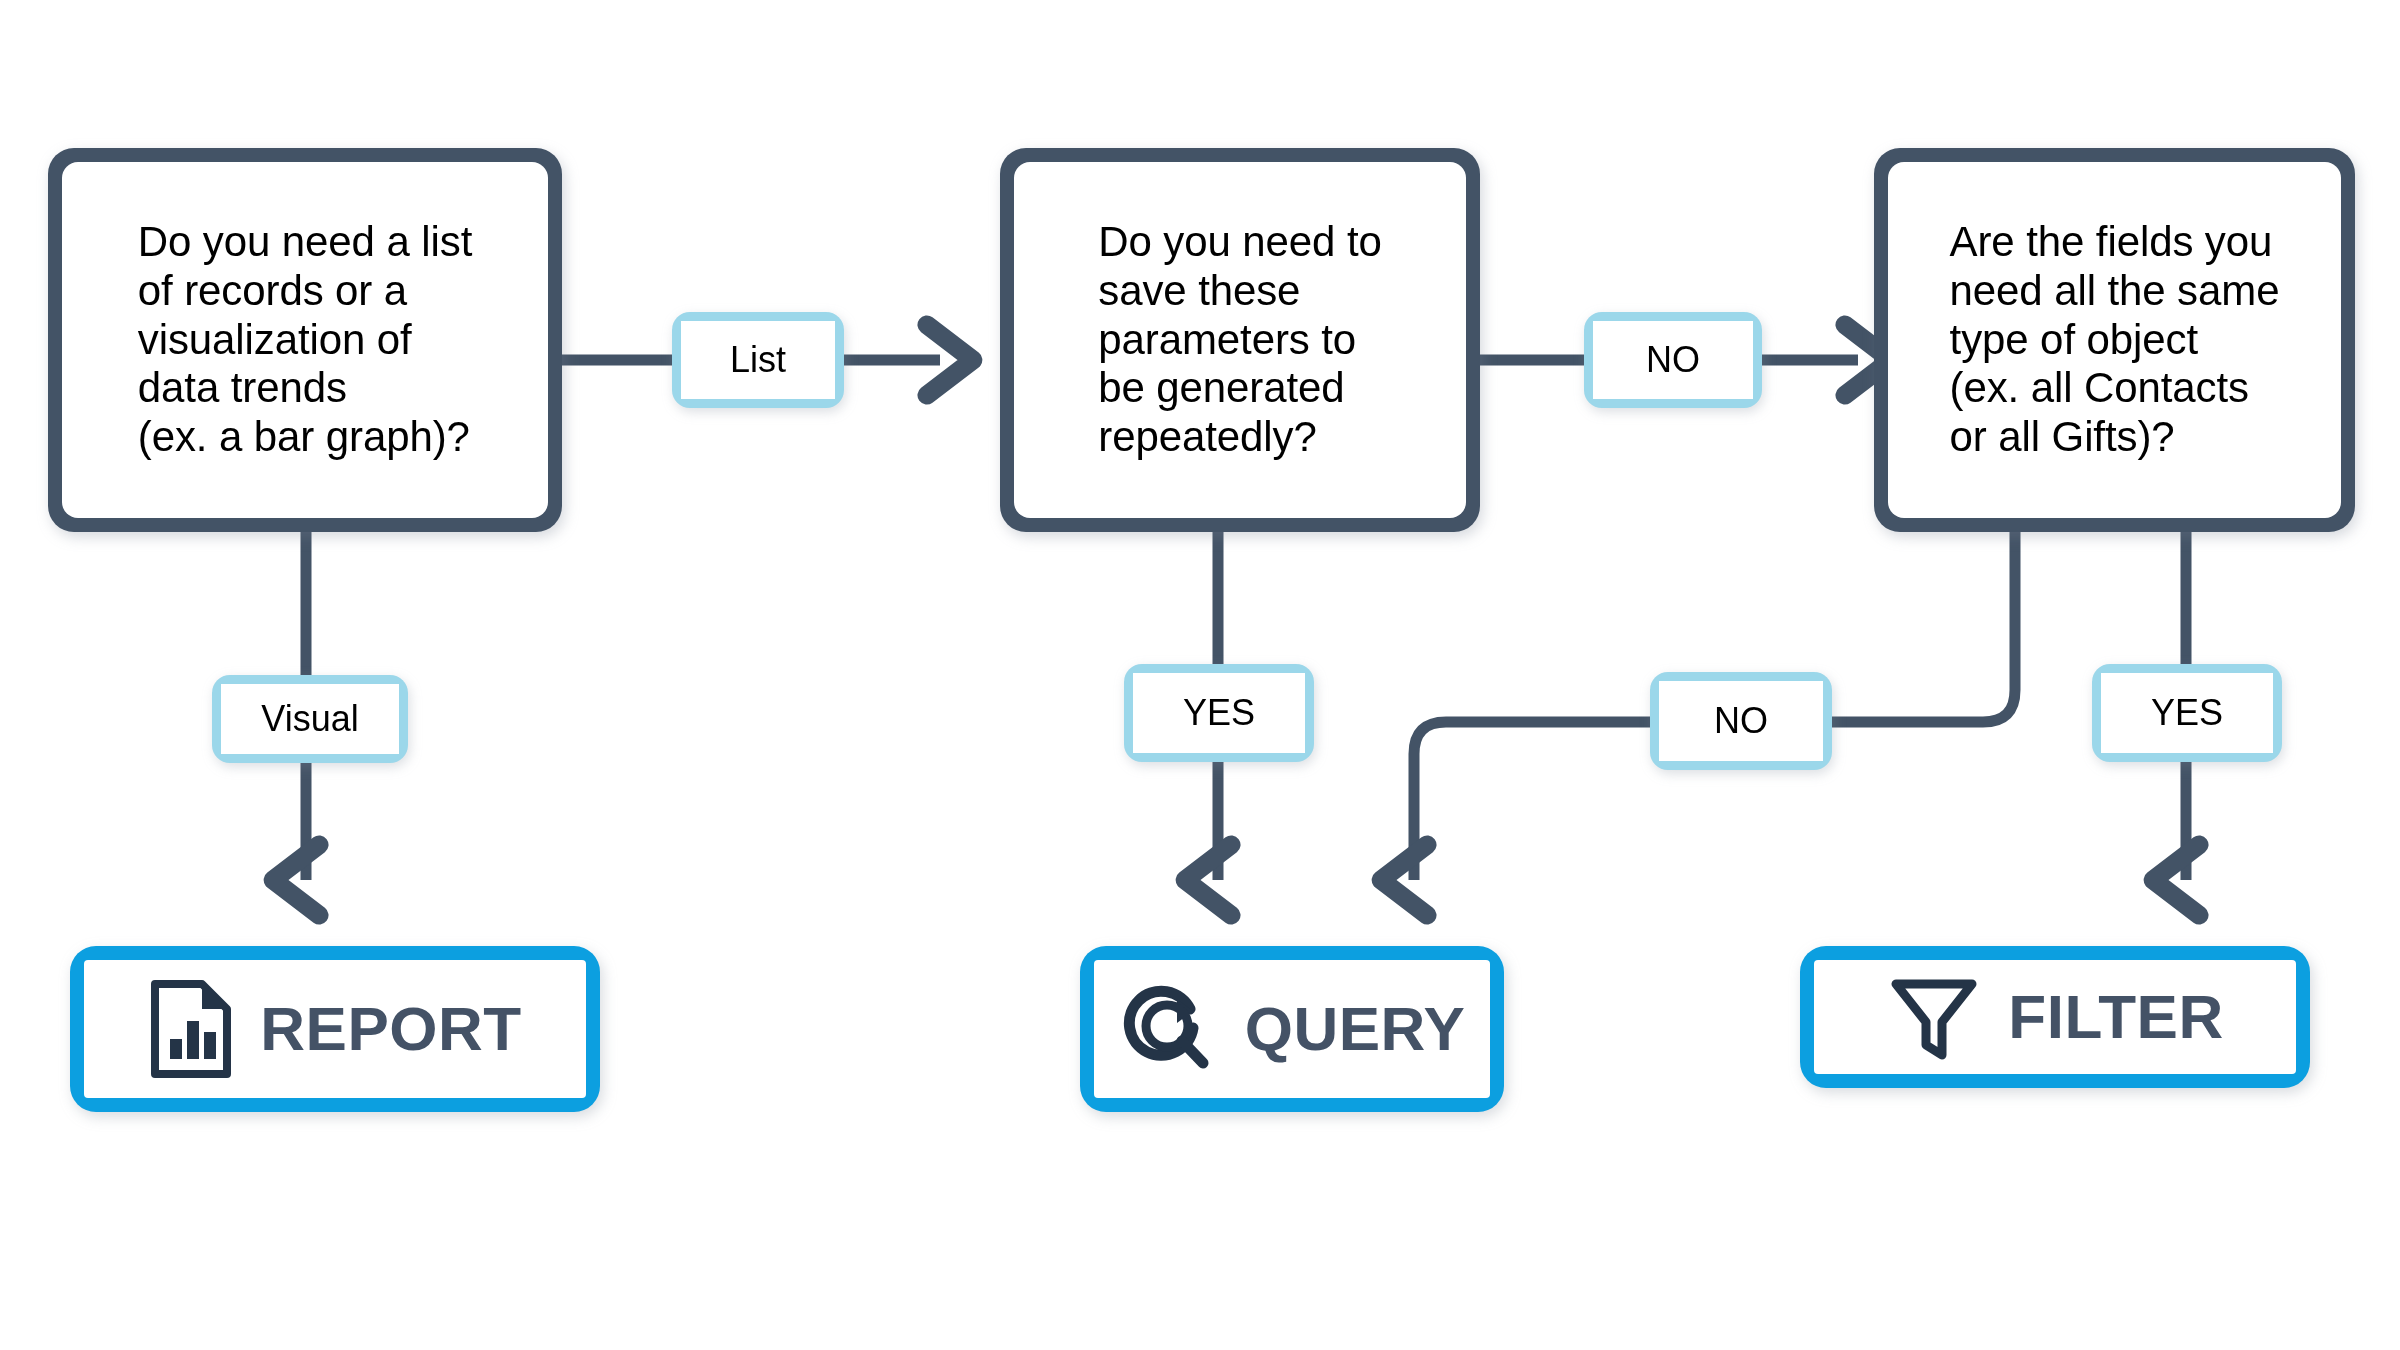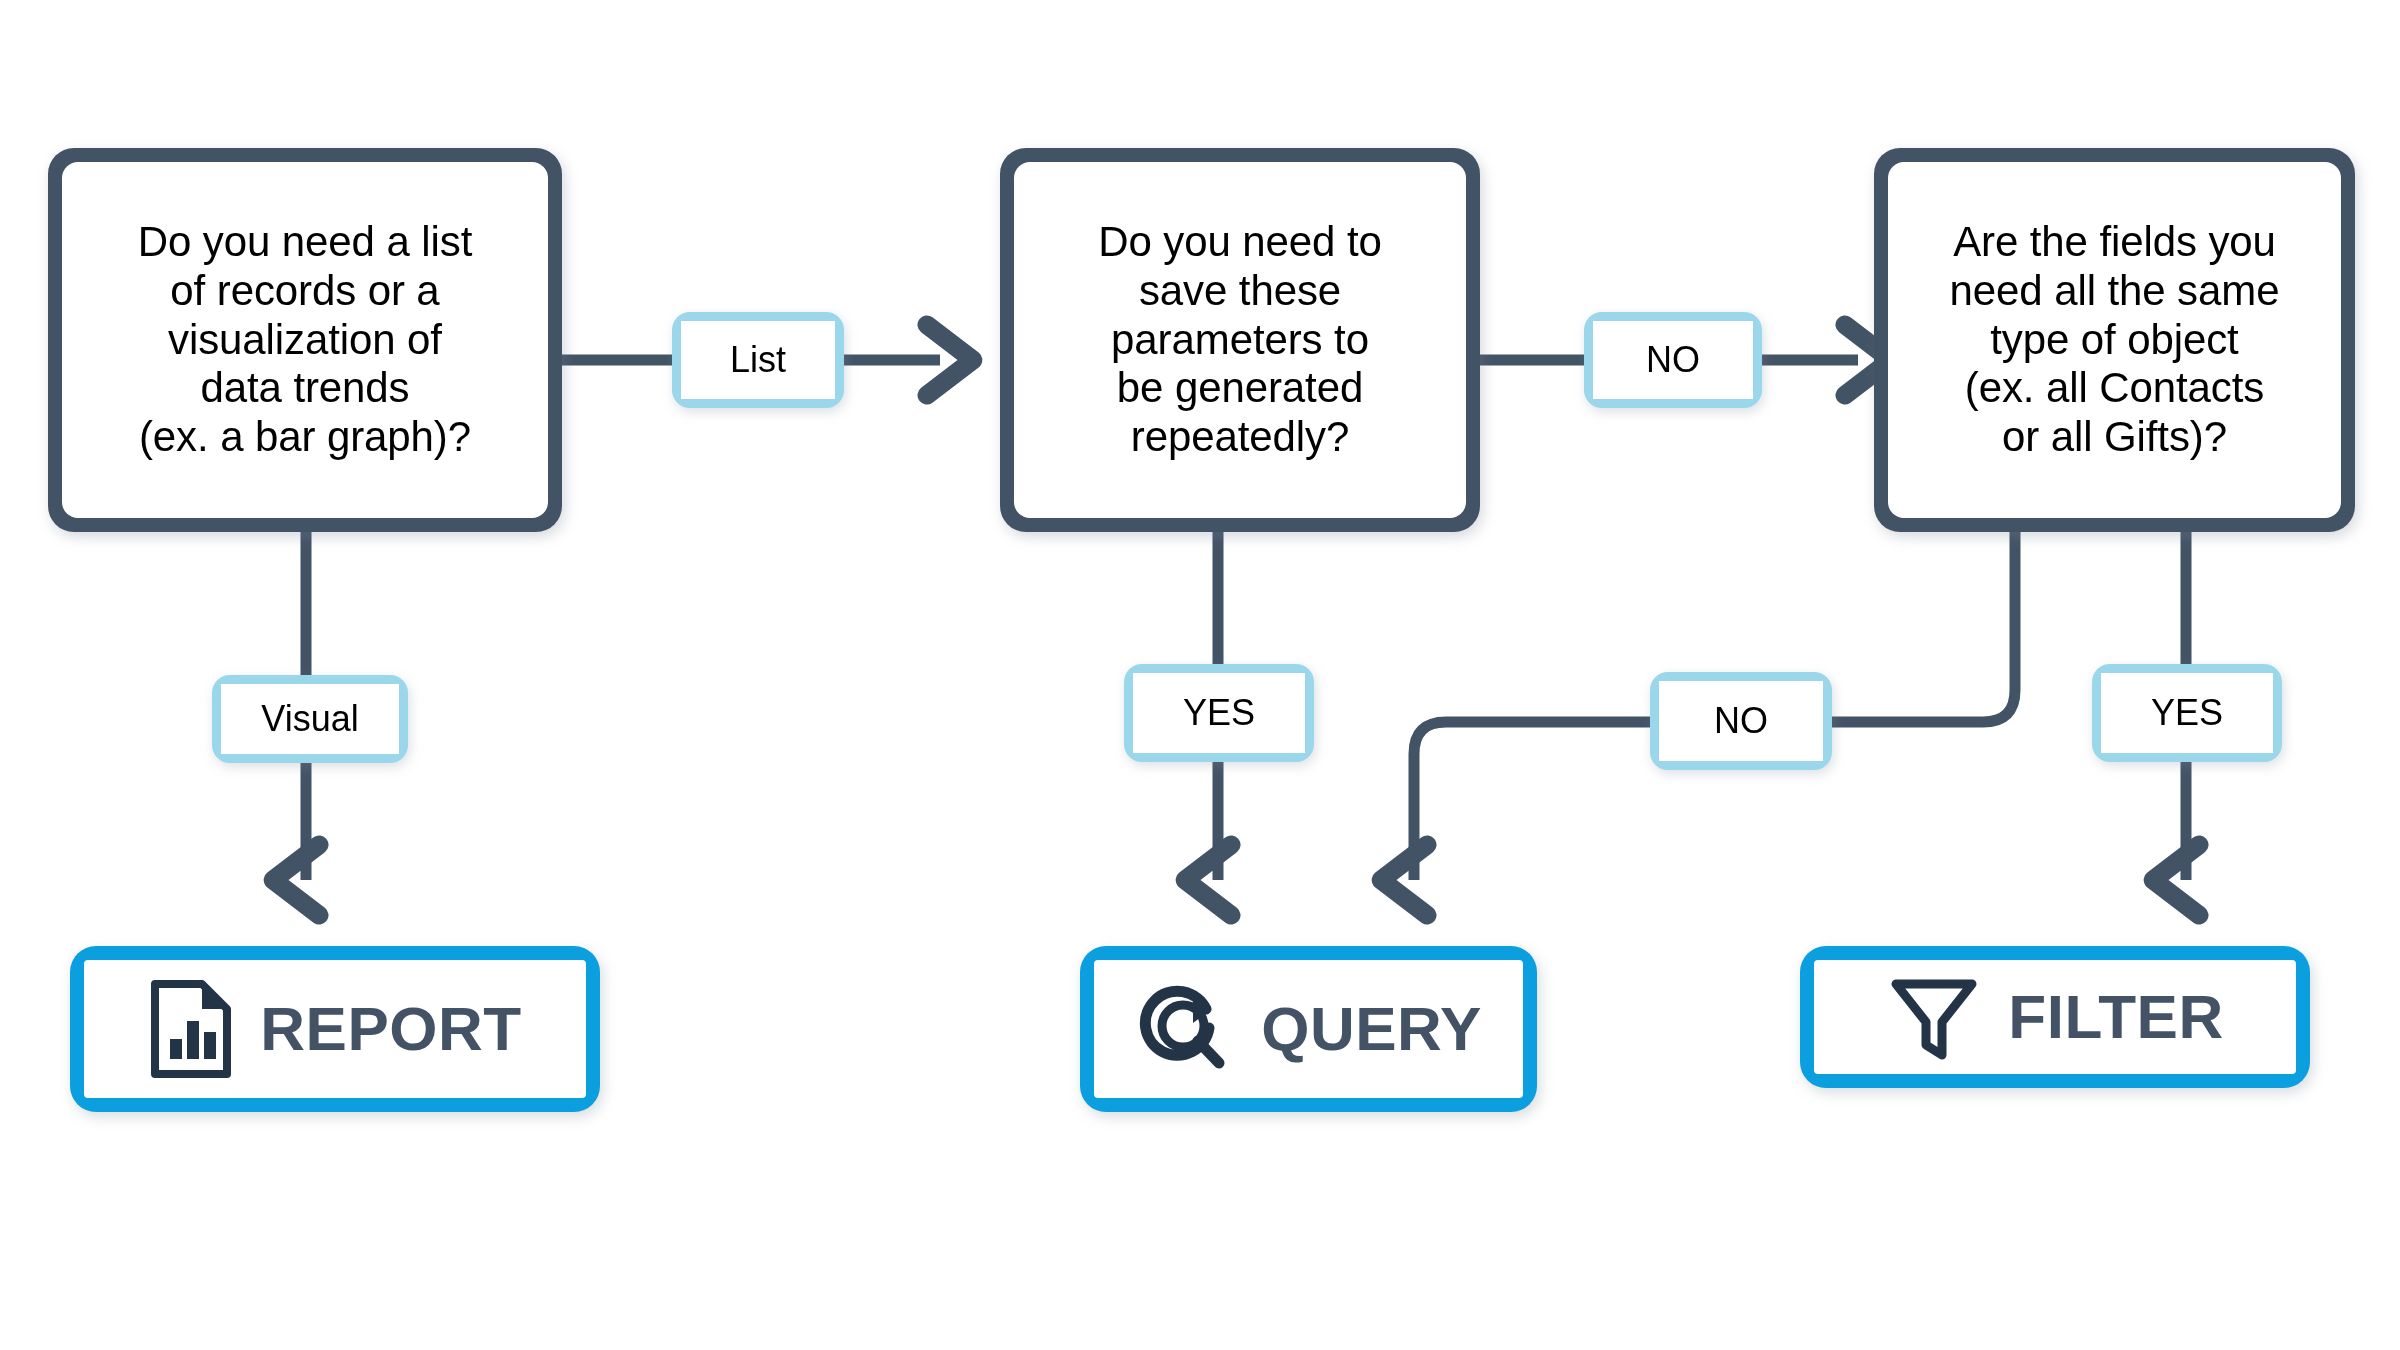--- a/index.html
+++ b/index.html
@@ -42,21 +42,21 @@
     border-radius: 16px;
     display: flex;
     align-items: center;
     justify-content: center;
     padding: 6px 10px;
   }
   .decision-text {
     color: #000000;
     font-size: 42px;
     line-height: 1.16;
-    text-align: center;
+    text-align: left;
     white-space: pre-line;
     letter-spacing: -0.1px;
   }
 
   
   .pill {
     position: absolute;
     box-sizing: border-box;
     background: #9BD7EA;
     border-radius: 18px;
@@ -214,21 +214,21 @@
         <path d="M7 5 H54 L79 30 V95 H7 Z" fill="none" stroke="#243447" stroke-width="8" stroke-linejoin="round" stroke-linecap="round"></path>
         <path d="M54 5 L54 30 L79 30 Z" fill="#243447"></path>
         <rect x="22" y="60" width="12" height="20" fill="#243447"></rect>
         <rect x="39" y="42" width="12" height="38" fill="#243447"></rect>
         <rect x="56" y="53" width="12" height="27" fill="#243447"></rect>
       </svg>
       <span class="outcome-label">REPORT</span>
     </div>
   </div>
 
-  <div class="outcome" style="left:1080px; top:946px; width:457px; height:166px;">
+  <div class="outcome" style="left:1080px; top:946px; width:424px; height:166px;">
     <div class="outcome-inner">
       <svg class="outcome-icon" width="100" height="100" viewBox="0 0 100 100">
         <path d="M71 30 A32 32 0 1 0 74 49" fill="none" stroke="#243447" stroke-width="11" stroke-linecap="round"></path>
         <path d="M58 20 L74 32 L58 44 Z" fill="#243447"></path>
         <circle cx="48" cy="47" r="21" fill="none" stroke="#243447" stroke-width="9"></circle>
         <line x1="63" y1="62" x2="84" y2="84" stroke="#243447" stroke-width="11" stroke-linecap="round"></line>
       </svg>
       <span class="outcome-label">QUERY</span>
     </div>
   </div>

